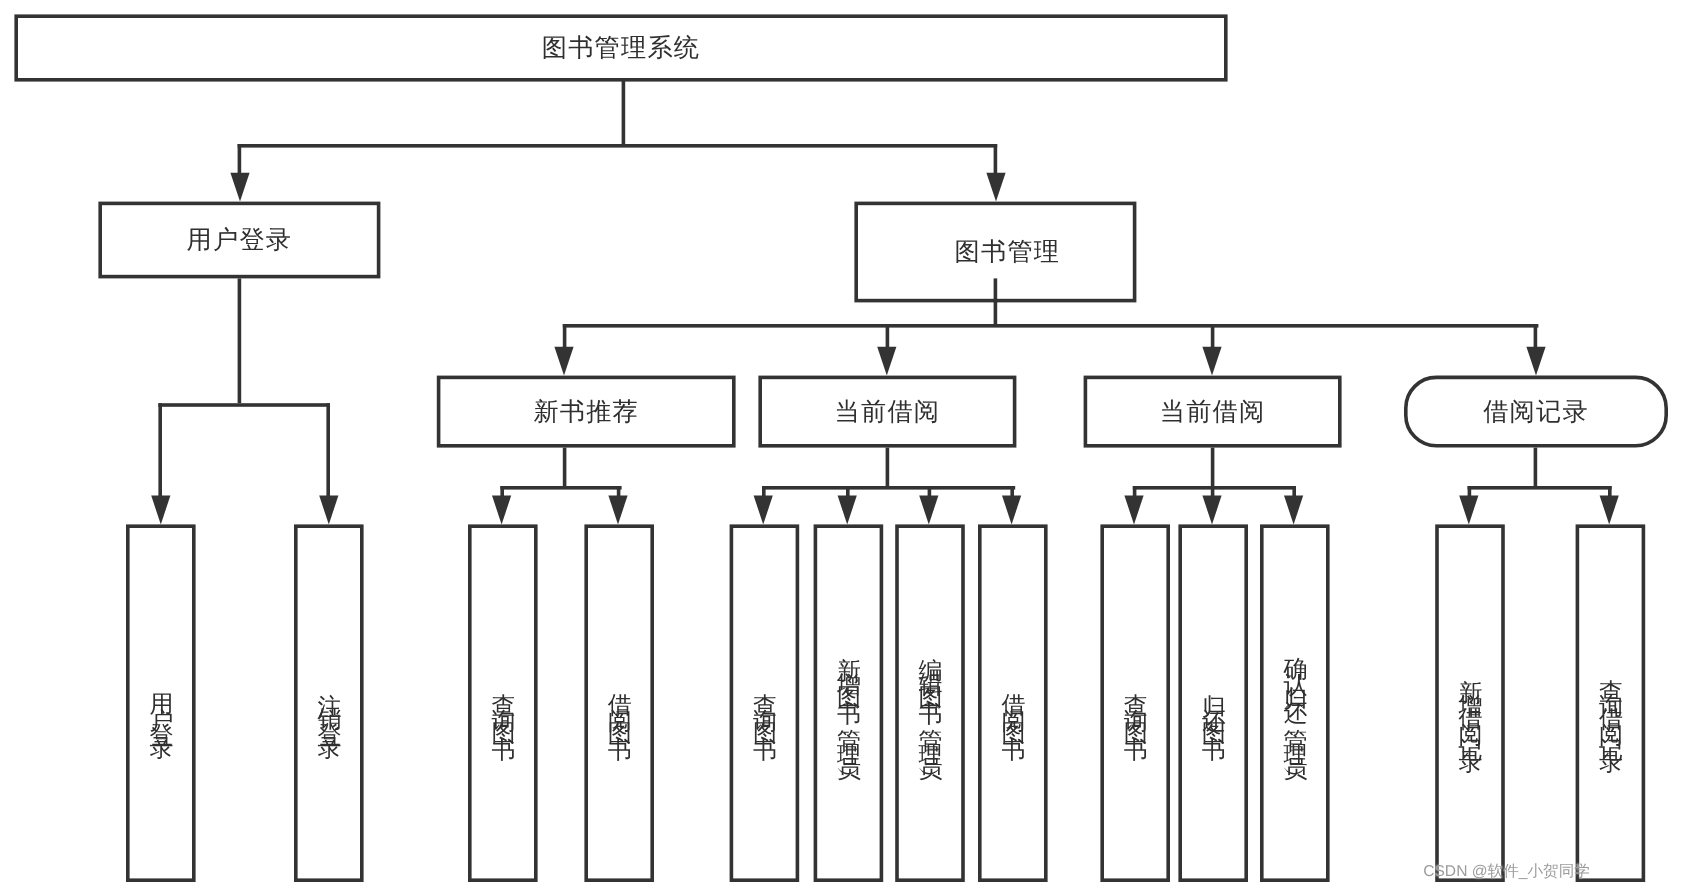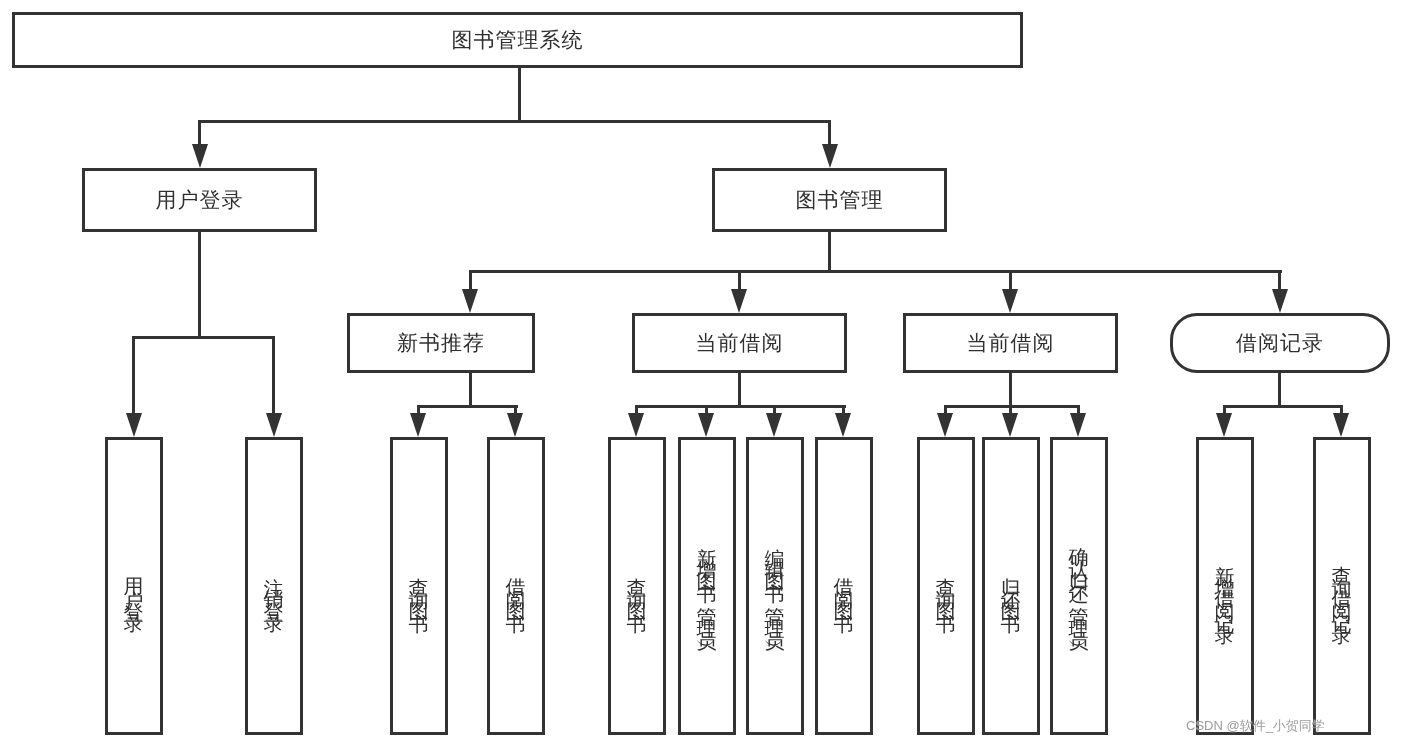--- a/index.html
+++ b/index.html
@@ -77,41 +77,41 @@
   <div class="box hbox" style="left:12px; top:12px; width:1011px; height:56px;">图书管理系统</div>
 
   <div class="vline" style="left:518px; top:67px; height:54px;"></div>
   <div class="hline" style="left:198px; top:120px; width:633px;"></div>
   <div class="vline" style="left:198px; top:120px; height:26px;"></div>
   <div class="arrow" style="left:192px; top:144px;"></div>
   <div class="vline" style="left:828px; top:120px; height:26px;"></div>
   <div class="arrow" style="left:822px; top:144px;"></div>
 
   <div class="box hbox" style="left:82px; top:168px; width:235px; height:64px;">用户登录</div>
-  <div class="box hbox" style="left:712px; top:168px; width:235px; height:64px;padding-left:20px;">图书管理</div>
+  <div class="box hbox" style="left:712px; top:168px; width:235px; height:84px;padding-left:20px;">图书管理</div>
 
   <div class="vline" style="left:198px; top:232px; height:104px;"></div>
   <div class="hline" style="left:132px; top:336px; width:143px;"></div>
   <div class="vline" style="left:132px; top:336px; height:79px;"></div>
   <div class="arrow" style="left:126px; top:413px;"></div>
   <div class="vline" style="left:272px; top:336px; height:79px;"></div>
   <div class="arrow" style="left:266px; top:413px;"></div>
 
   <div class="vline" style="left:828px; top:232px; height:38px;"></div>
   <div class="hline" style="left:469px; top:270px; width:813px;"></div>
   <div class="vline" style="left:469px; top:270px; height:22px;"></div>
   <div class="arrow" style="left:462px; top:289px;"></div>
   <div class="vline" style="left:738px; top:270px; height:22px;"></div>
   <div class="arrow" style="left:731px; top:289px;"></div>
   <div class="vline" style="left:1009px; top:270px; height:22px;"></div>
   <div class="arrow" style="left:1002px; top:289px;"></div>
   <div class="vline" style="left:1278px; top:270px; height:22px;"></div>
   <div class="arrow" style="left:1272px; top:289px;"></div>
 
-  <div class="box hbox" style="left:347px; top:313px; width:188px; height:60px;">新书推荐</div>
+  <div class="box hbox" style="left:364px; top:313px; width:249px; height:60px;">新书推荐</div>
   <div class="box hbox" style="left:632px; top:313px; width:215px; height:60px;">当前借阅</div>
   <div class="box hbox" style="left:903px; top:313px; width:215px; height:60px;">当前借阅</div>
   <div class="box hbox" style="left:1170px; top:313px; width:220px; height:60px;border-radius:27px;">借阅记录</div>
 
   <div class="vline" style="left:469px; top:373px; height:33px;"></div>
   <div class="hline" style="left:417px; top:405px; width:101px;"></div>
   <div class="vline" style="left:417px; top:405px; height:12px;"></div>
   <div class="arrow" style="left:410px; top:413px;"></div>
   <div class="vline" style="left:514px; top:405px; height:12px;"></div>
   <div class="arrow" style="left:507px; top:413px;"></div>

